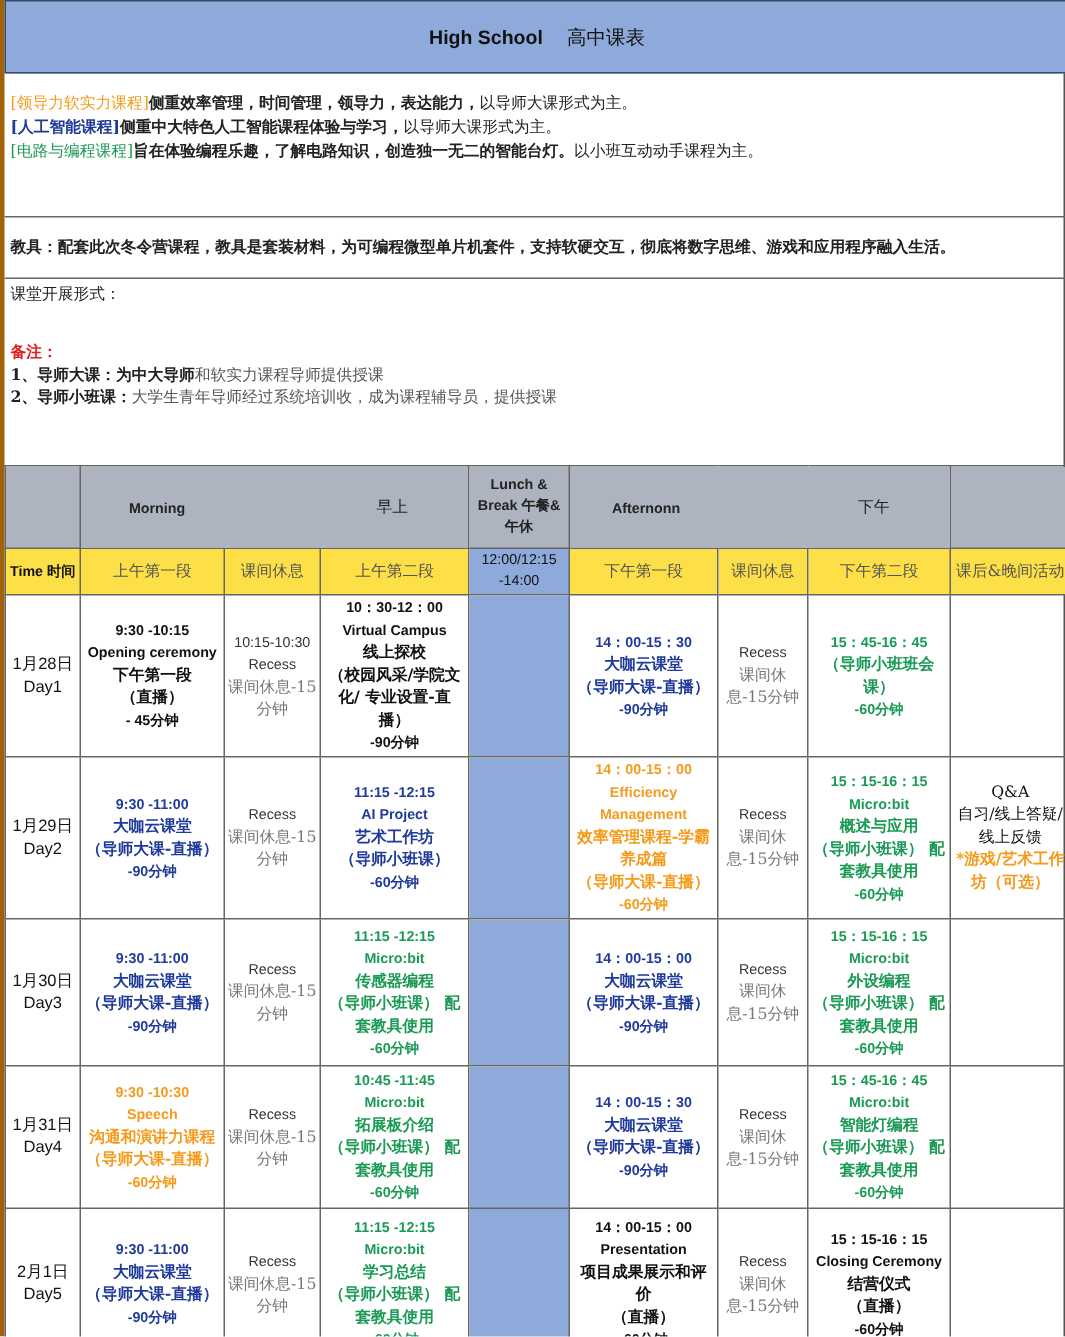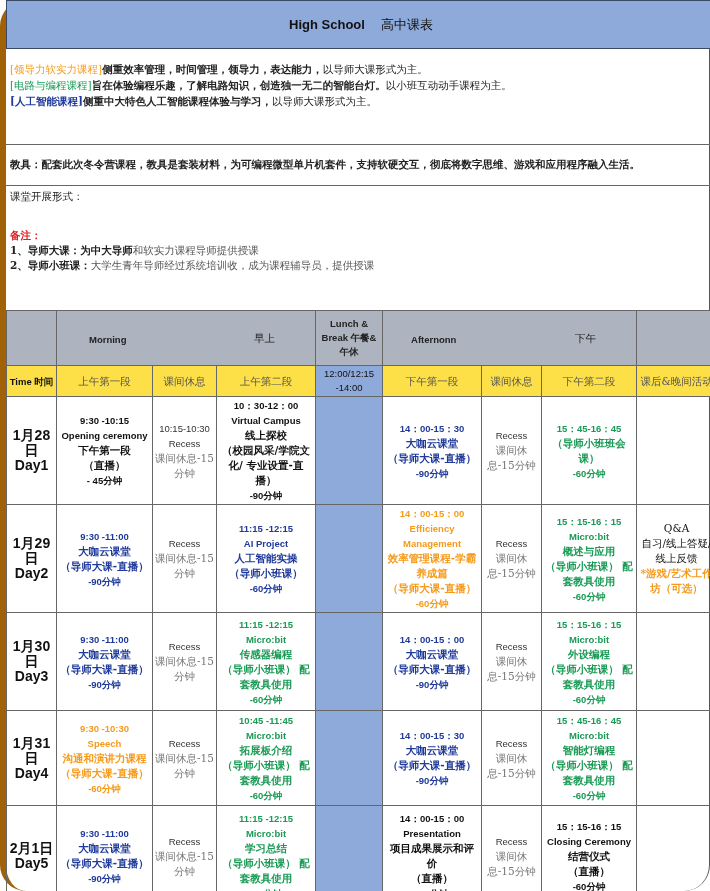--- a/index.html
+++ b/index.html
@@ -1,18 +1,18 @@
 <!DOCTYPE html>
 <html><head>
 <meta charset="utf-8">
 <style>
   * { box-sizing: border-box; margin: 0; padding: 0; }
   html, body { width: 710px; height: 891px; background: #ffffff; overflow: hidden; }
   body { font-family: "DejaVu Serif", "Liberation Serif", serif; color: #222; position: relative; }
-  .page { position: absolute; left: 0; top: 0; width: 710px; height: 891px; border-left: 6px solid #a16207; border-right: 1px solid #555; border-radius: 26px; }
+  .page { position: absolute; left: 0; top: 0; width: 710px; height: 891px; border-left: 3px solid #a16207; border-right: 1px solid #555; }
   .title-bar { position: absolute; left: 0; top: 0; width: 710px; height: 49px; background: #8eaadb; border: 1px solid #3a4a66; display: flex; align-items: center; justify-content: center; font-family: "Liberation Sans", sans-serif; font-weight: bold; font-size: 13px; color: #111; }
   .title-bar .cn { margin-left: 16px; font-family: "DejaVu Serif", serif; font-weight: normal; font-size: 13px; }
   .intro { position: absolute; left: 0; top: 49px; width: 710px; height: 96px; border-bottom: 1px solid #666; padding: 12px 4px; font-size: 10.5px; line-height: 16px; }
   .intro .line1 { margin-bottom: 9px; color: #222; }
   .tag-orange { color: #f59a1b; }
   .tag-blue { color: #1f3a9a; font-weight: bold; }
   .tag-green { color: #1a9a55; }
   .bold { font-weight: bold; }
   .grey { color: #555; }
   .tools { position: absolute; left: 0; top: 145px; width: 710px; height: 41px; border-bottom: 1px solid #666; padding: 13px 4px; font-size: 10.5px; font-weight: bold; }
@@ -22,21 +22,21 @@
   .format .notes-title { color: #e02020; font-weight: bold; margin-top: 24px; }
   .format .note { }
   table.sched { position: absolute; left: 0; top: 310px; width: 710px; border-collapse: collapse; table-layout: fixed; font-size: 10.5px; }
   table.sched td { border: 1px solid #666; text-align: center; vertical-align: middle; padding: 1px 2px; line-height: 15px; overflow: hidden; }
   .hdr td { background: #aeb4bf; height: 55px; font-family: "Liberation Sans", sans-serif; font-weight: bold; font-size: 9.5px; }
   .hdr td.lunch-h { background: #aeb4bf; font-size: 9.5px; line-height: 14px; }
   .sub td { height: 30px; color: #555; font-size: 10.5px; background: #fde047; }
   .sub td.time-h { color: #111; font-family: "Liberation Sans", sans-serif; font-weight: bold; font-size: 9.5px; line-height: 13px; }
   .sub td.lunch-time { background: #8eaadb; color: #111; font-family: "Liberation Sans", sans-serif; font-size: 9.5px; line-height: 14px; }
   td.lunch { background: #8eaadb; }
-  td.day { font-family: "Liberation Sans", sans-serif; font-weight: bold; font-size: 14px; color: #111; }
+  td.day { font-family: "Liberation Sans", sans-serif; font-weight: normal; font-size: 11px; color: #111; }
   .s { font-family: "Liberation Sans", sans-serif; font-weight: bold; font-size: 9.5px; display: block; }
   .c { display: block; font-weight: bold; }
   .n { display: block; }
   .blue { color: #1f3a9a; }
   .orange { color: #f59a1b; text-align: center; }
   .green { color: #1a9a55; }
   .black { color: #111; }
   .recess { color: #777; }
   .recess .s { color: #333; font-weight: normal; }
 </style>
@@ -48,24 +48,24 @@
   <div class="title-bar">
     <span>High School</span>
     <span class="cn">高中课表</span>
   </div>
 
   <div class="intro">
     <div>
       <span class="tag-orange">[领导力软实力课程]</span><span class="bold">侧重效率管理，时间管理，领导力，表达能力，</span><span>以导师大课形式为主。</span>
     </div>
     <div>
+      <span class="tag-blue">[人工智能课程]</span><span class="bold">侧重中大特色人工智能课程体验与学习，</span><span>以导师大课形式为主。</span>
+    </div>
+    <div>
       <span class="tag-green">[电路与编程课程]</span><span class="bold">旨在体验编程乐趣，了解电路知识，创造独一无二的智能台灯。</span><span>以小班互动动手课程为主。</span>
-    </div>
-    <div>
-      <span class="tag-blue">[人工智能课程]</span><span class="bold">侧重中大特色人工智能课程体验与学习，</span><span>以导师大课形式为主。</span>
     </div>
   </div>
 
   <div class="tools">教具：配套此次冬令营课程，教具是套装材料，为可编程微型单片机套件，支持软硬交互，彻底将数字思维、游戏和应用程序融入生活。</div>
 
   <div class="format">
     <div class="heading">课堂开展形式：</div>
     <div class="notes-title">备注：</div>
     <div class="note">
       <span class="bold">1、导师大课：</span><span class="bold">为中大导师</span><span class="grey">和软实力课程导师提供授课</span>
@@ -167,21 +167,21 @@
             <span class="c">（导师大课-直播）</span>
             <span class="s">-90分钟</span>
           </td>
           <td class="recess">
             <span class="s">Recess</span>
             <span class="n">课间休息-15分钟</span>
           </td>
           <td class="blue">
             <span class="s">11:15 -12:15</span>
             <span class="s">AI Project</span>
-            <span class="c">人工智能实操</span>
+            <span class="c">艺术工作坊</span>
             <span class="c">（导师小班课）</span>
             <span class="s">-60分钟</span>
           </td>
           <td class="lunch"></td>
           <td class="orange">
             <span class="s">14：00-15：00</span>
             <span class="s">Efficiency Management</span>
             <span class="c">效率管理课程-学霸养成篇</span>
             <span class="c">（导师大课-直播）</span>
             <span class="s">-60分钟</span>

